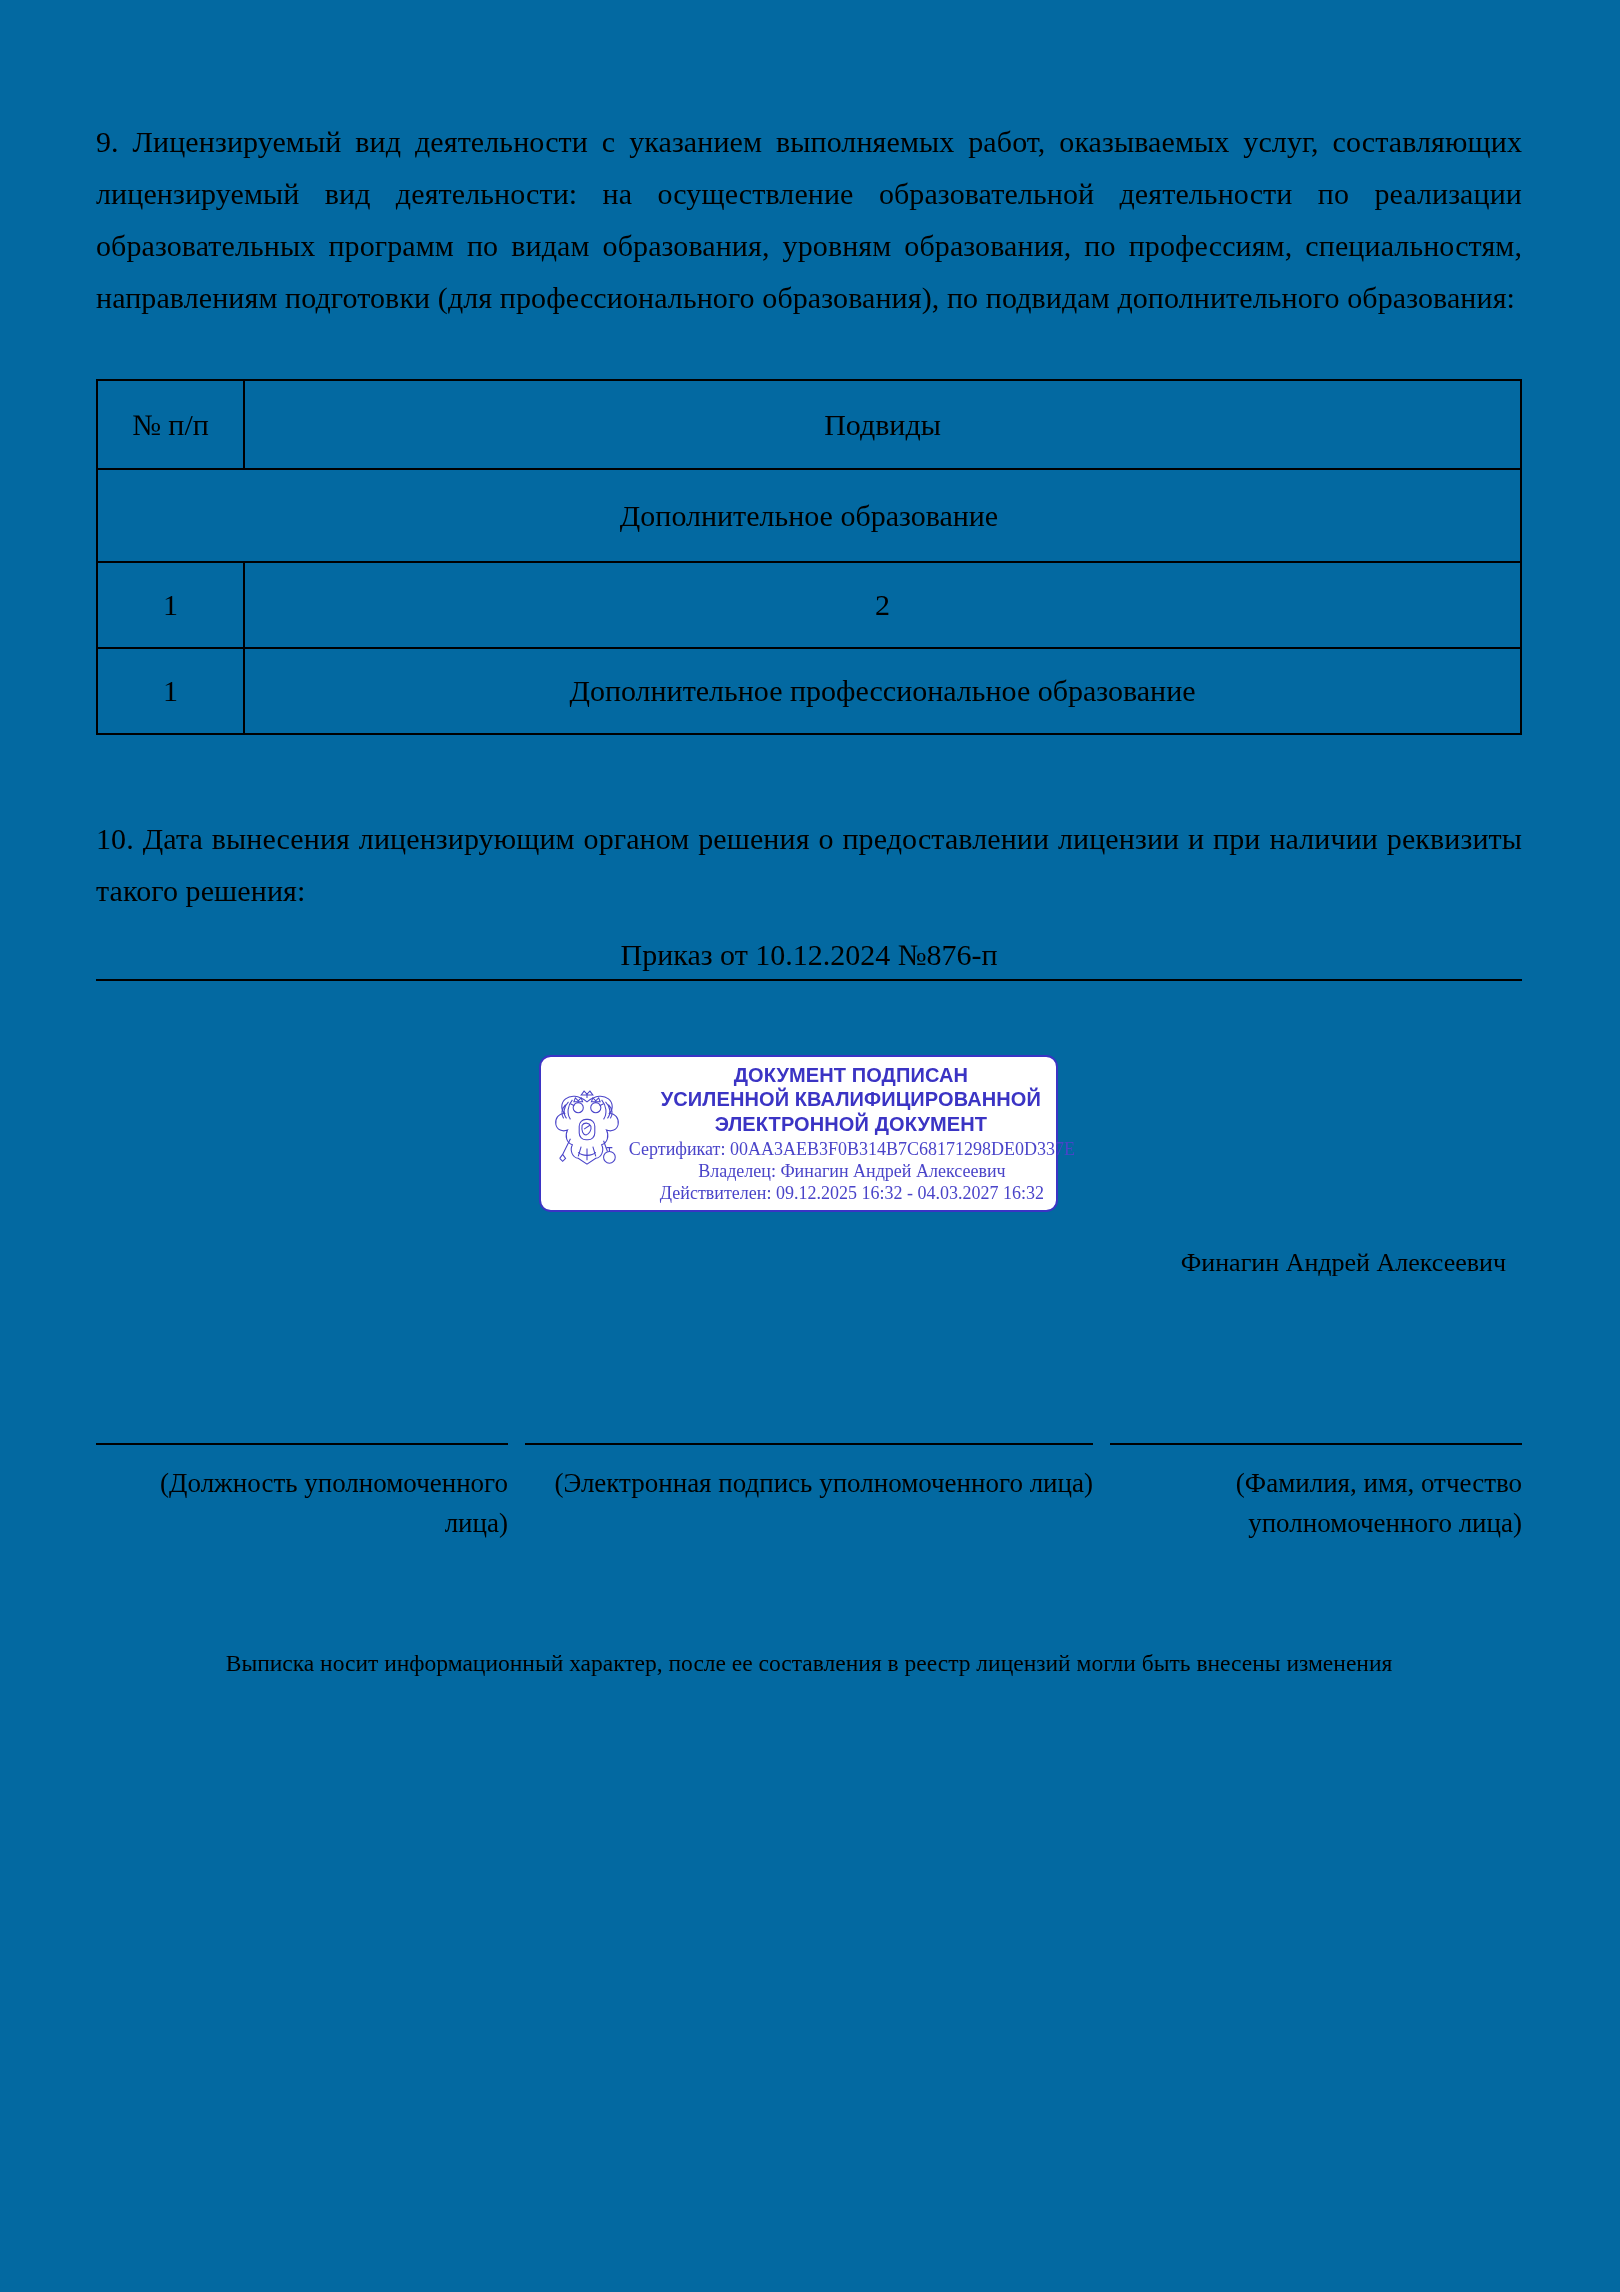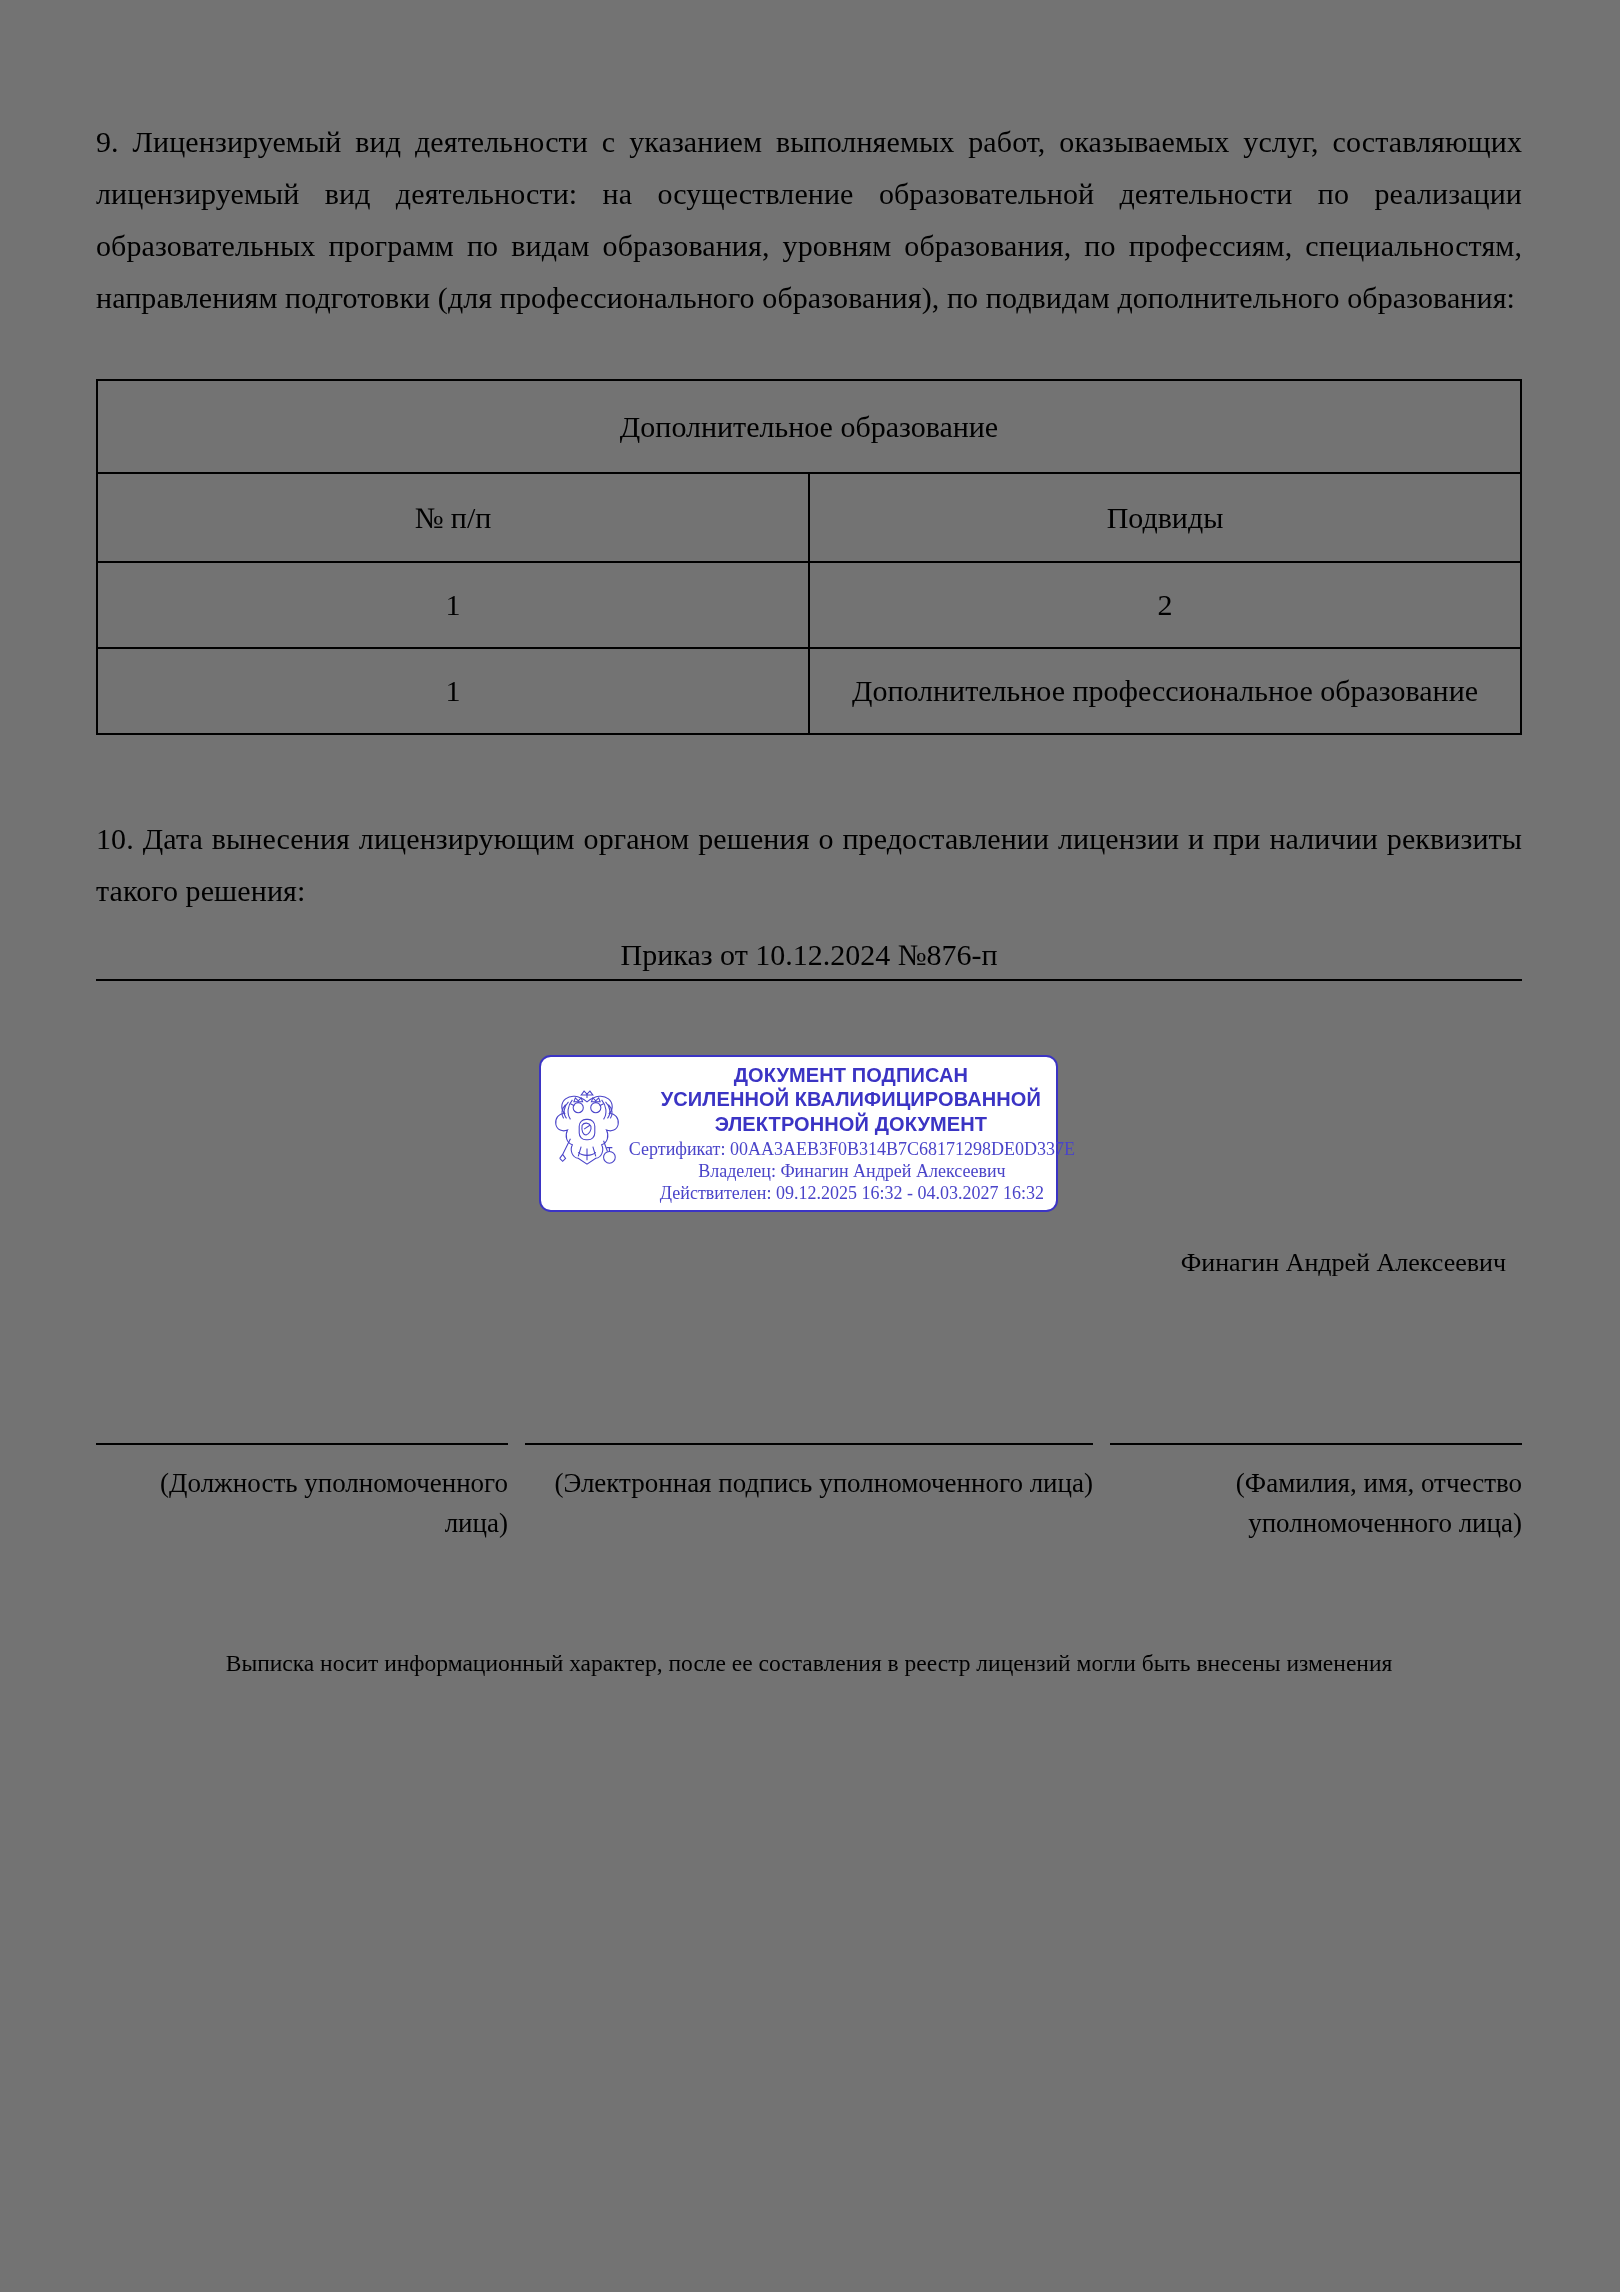--- a/index.html
+++ b/index.html
@@ -9,21 +9,21 @@
     background: #ffffff;
   }
   body {
     font-family: "Liberation Serif", "DejaVu Serif", serif;
     color: #000000;
   }
   .page {
     position: relative;
     width: 1620px;
     height: 2293px;
-    background: #737373;
+    background: #0369a1;
     margin: 0 auto;
     overflow: hidden;
   }
   .content {
     position: absolute;
     left: 96px;
     top: 0;
     width: 1431px;
   }
 
@@ -197,25 +197,25 @@
 <body>
 
 <div class="page">
   <div class="content">
 
     <p class="para para-9">9. Лицензируемый вид деятельности с указанием выполняемых работ, оказываемых услуг, составляющих лицензируемый вид деятельности: на осуществление образовательной деятельности по реализации образовательных программ по видам образования, уровням образования, по профессиям, специальностям, направлениям подготовки (для профессионального образования), по подвидам дополнительного образования:</p>
 
     <table class="subtypes-table">
       <tbody>
         <tr>
-          <td class="cell-title" colspan="2">Дополнительное образование</td>
+          <td class="cell-head col-num">№ п/п</td>
+          <td class="cell-head">Подвиды</td>
         </tr>
         <tr>
-          <td class="cell-head col-num">№ п/п</td>
-          <td class="cell-head">Подвиды</td>
+          <td class="cell-title" colspan="2">Дополнительное образование</td>
         </tr>
         <tr>
           <td class="cell-row col-num">1</td>
           <td class="cell-row">2</td>
         </tr>
         <tr>
           <td class="cell-row col-num">1</td>
           <td class="cell-row">Дополнительное профессиональное образование</td>
         </tr>
       </tbody>

